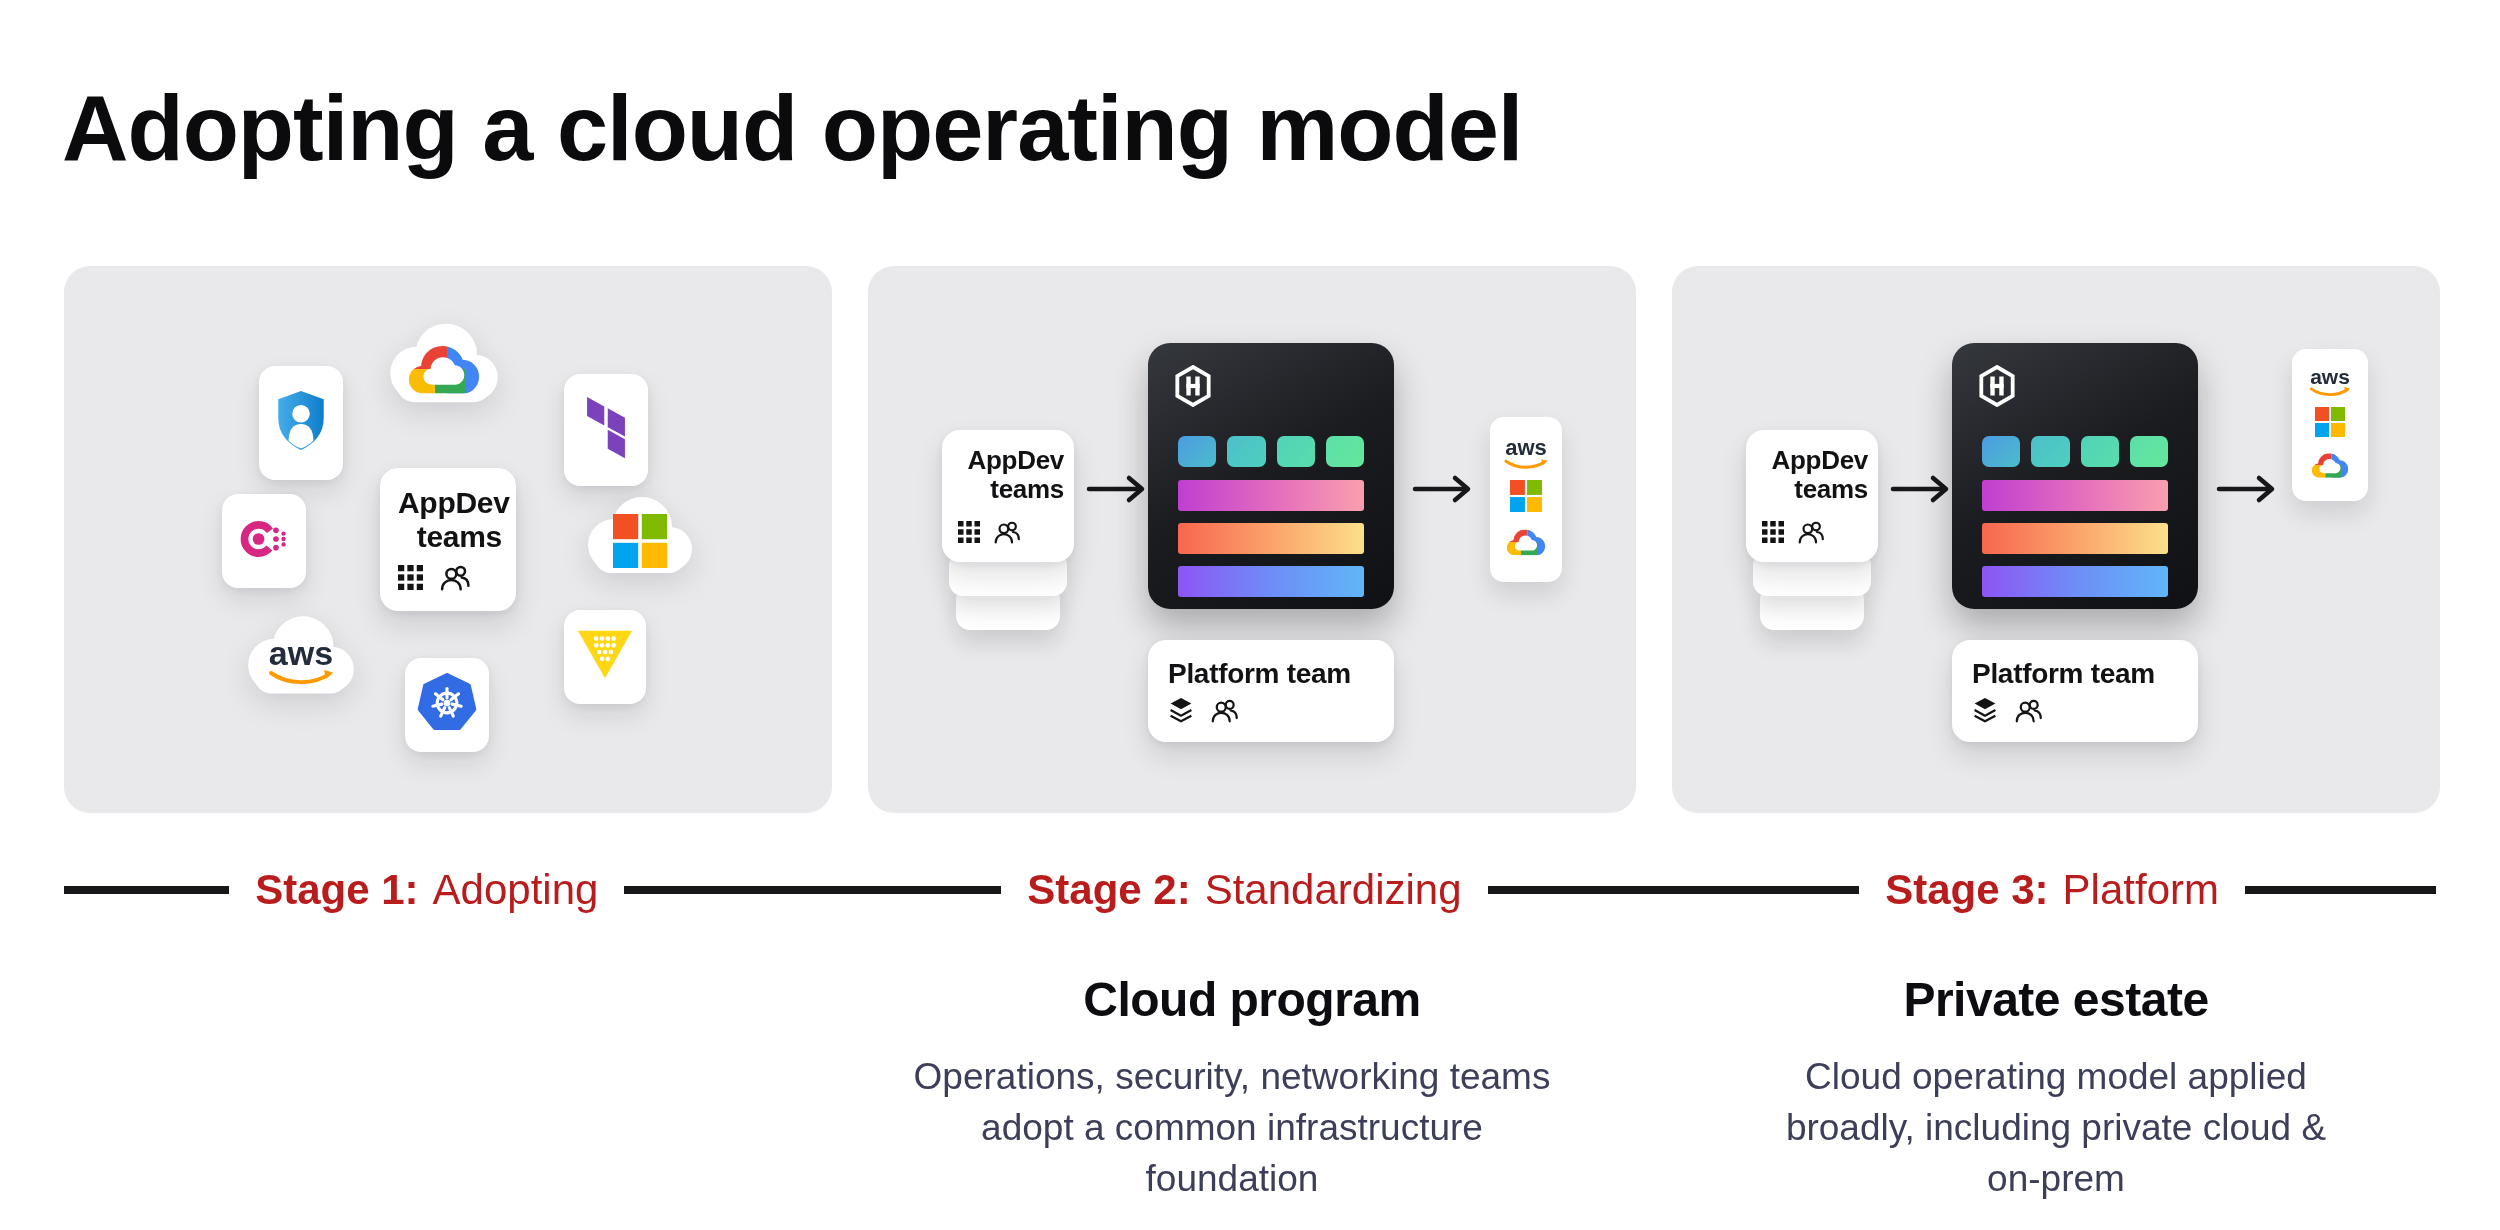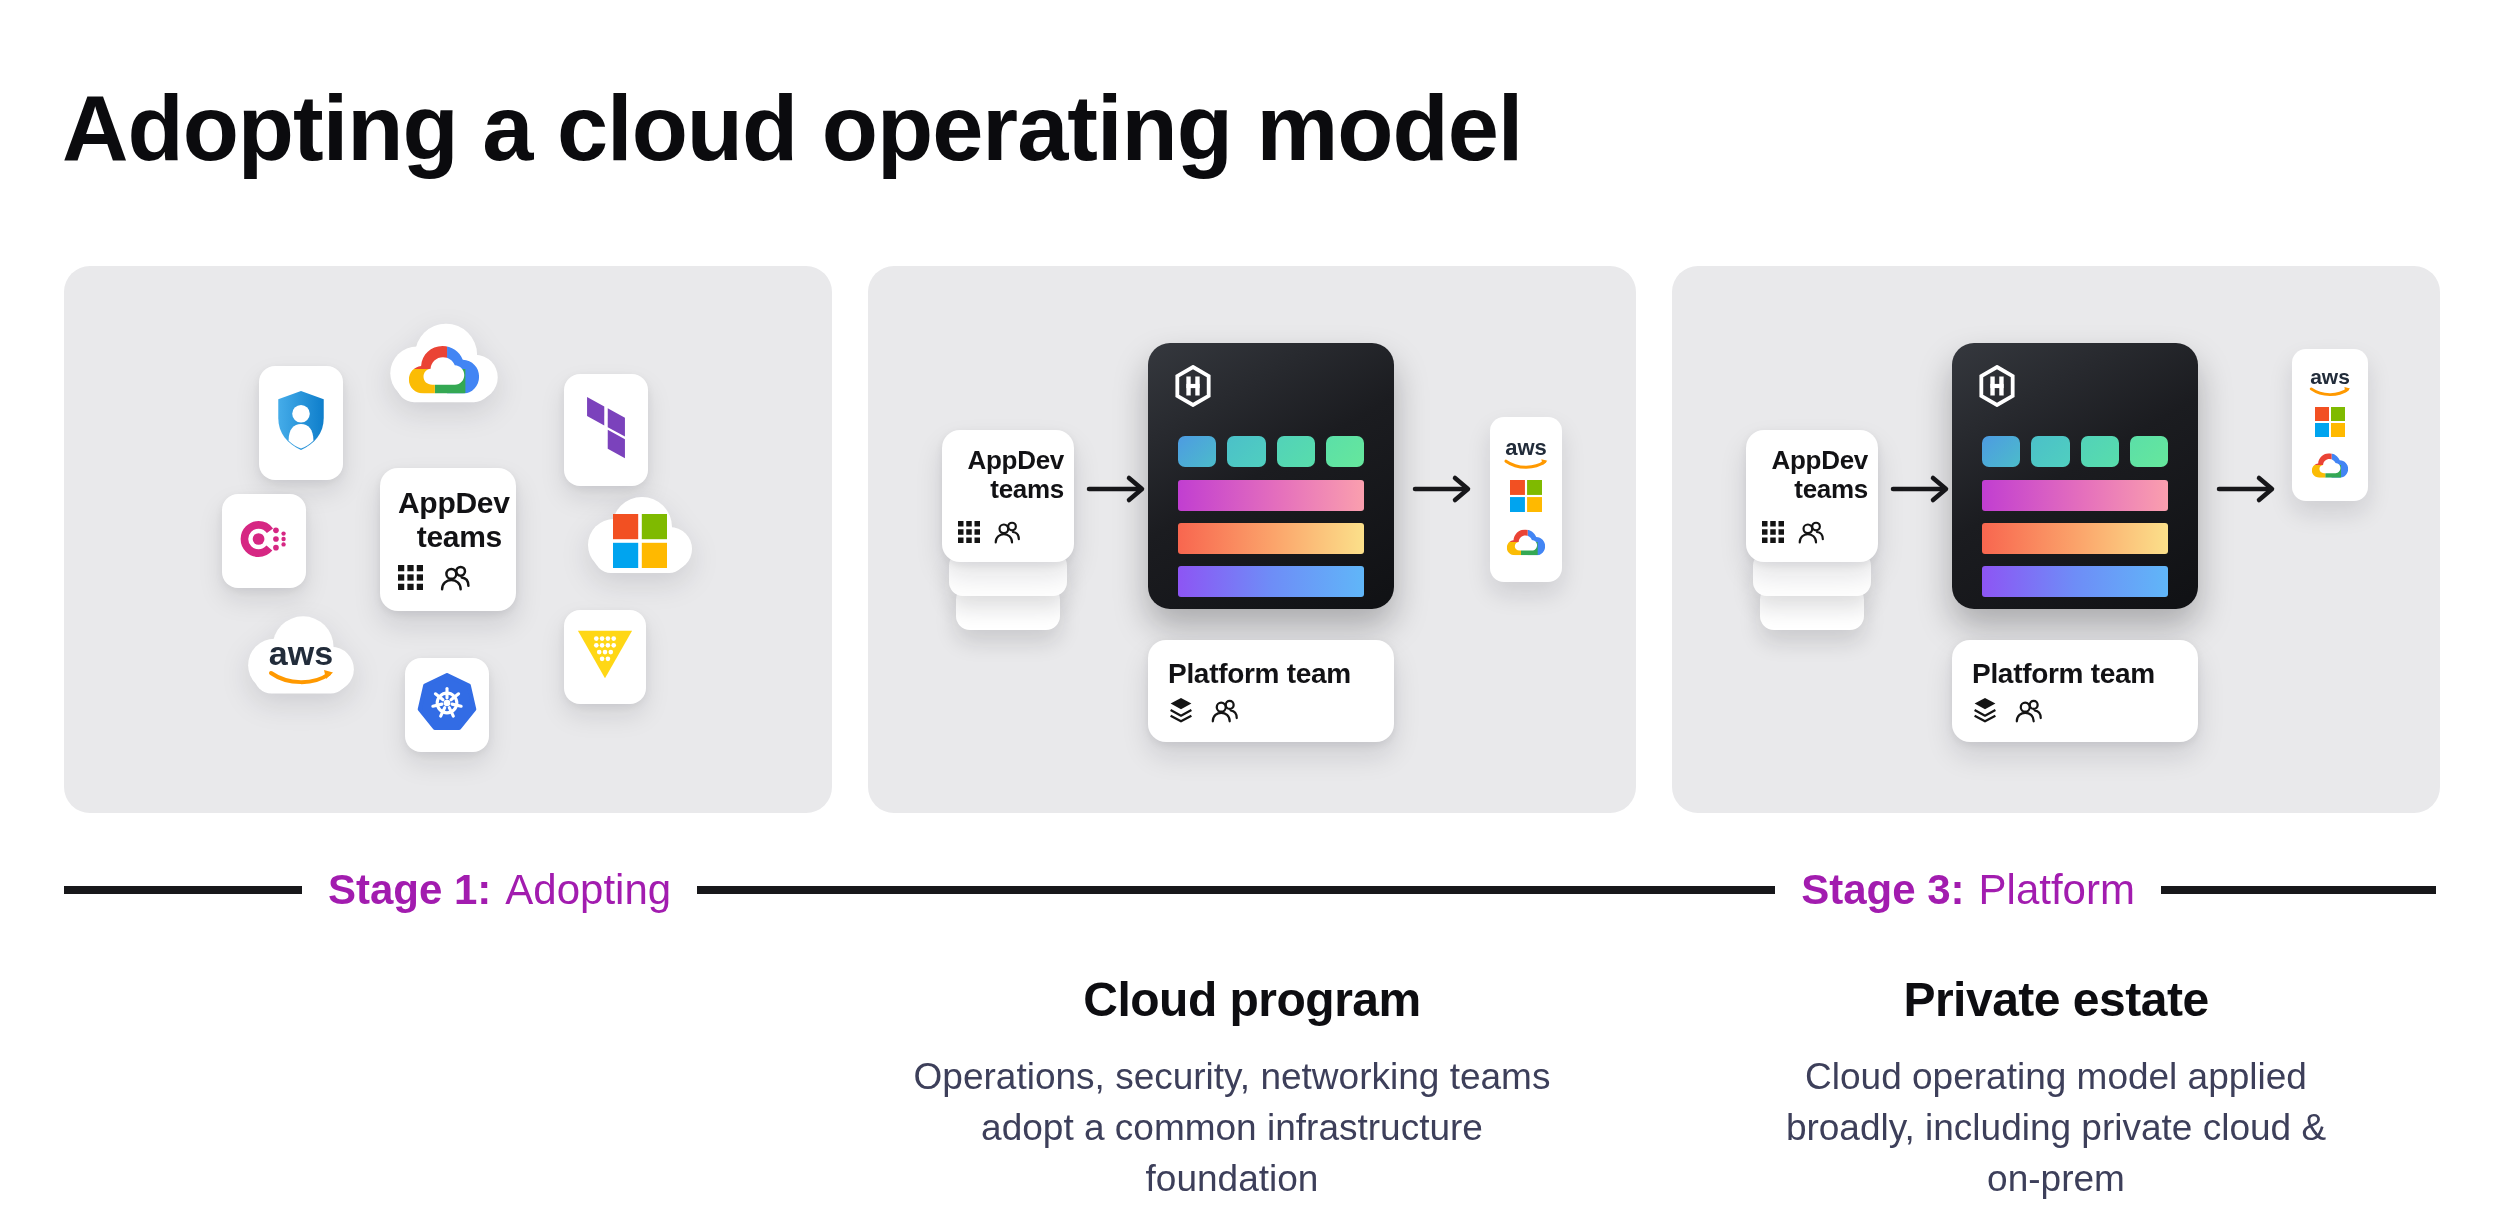--- a/index.html
+++ b/index.html
@@ -84,21 +84,21 @@
   .cisco-text{font-weight:700;color:#049fd9;letter-spacing:1.5px;line-height:1;}
 
   
   .stage-row{
     position:absolute;left:64px;top:860px;width:2372px;height:60px;
     display:flex;align-items:center;
   }
   .sline{height:8px;background:#17171a;}
   .sline.l0{flex:160 0 0;} .sline.l1{flex:365 0 0;} .sline.l2{flex:360 0 0;} .sline.l3{flex:185 0 0;}
   .stage-label{
-    flex:0 0 auto;padding:0 26px;font-size:42px;color:#a21caf;
+    flex:0 0 auto;padding:0 26px;font-size:42px;color:#b91c1c;
     display:flex;align-items:baseline;gap:14px;white-space:nowrap;
   }
   .stage-prefix{font-weight:800;}
   .stage-name{font-weight:400;}
 
   
   .col{position:absolute;top:972px;width:768px;text-align:center;}
   .col-1{left:64px;} .col-2{left:868px;} .col-3{left:1672px;}
   .col-heading{font-size:48px;font-weight:800;color:#0d0d11;letter-spacing:-0.5px;}
   .col-desc{
@@ -537,20 +537,24 @@
   </div>
 </div>
 
 <div class="stage-row" data-interactable="false">
   <div class="sline l0" data-interactable="false"></div>
   <div class="stage-label" data-interactable="false">
     <span class="stage-prefix" data-interactable="false">Stage 1:</span>
     <span class="stage-name" data-interactable="false">Adopting</span>
   </div>
   <div class="sline l1" data-interactable="false"></div>
+  <div class="stage-label" data-interactable="false">
+    <span class="stage-prefix" data-interactable="false">Stage 2:</span>
+    <span class="stage-name" data-interactable="false">Standardizing</span>
+  </div>
   <div class="sline l2" data-interactable="false"></div>
   <div class="stage-label" data-interactable="false">
     <span class="stage-prefix" data-interactable="false">Stage 3:</span>
     <span class="stage-name" data-interactable="false">Platform</span>
   </div>
   <div class="sline l3" data-interactable="false"></div>
 </div>
 
 <div class="col col-1" data-interactable="false">
 </div>

